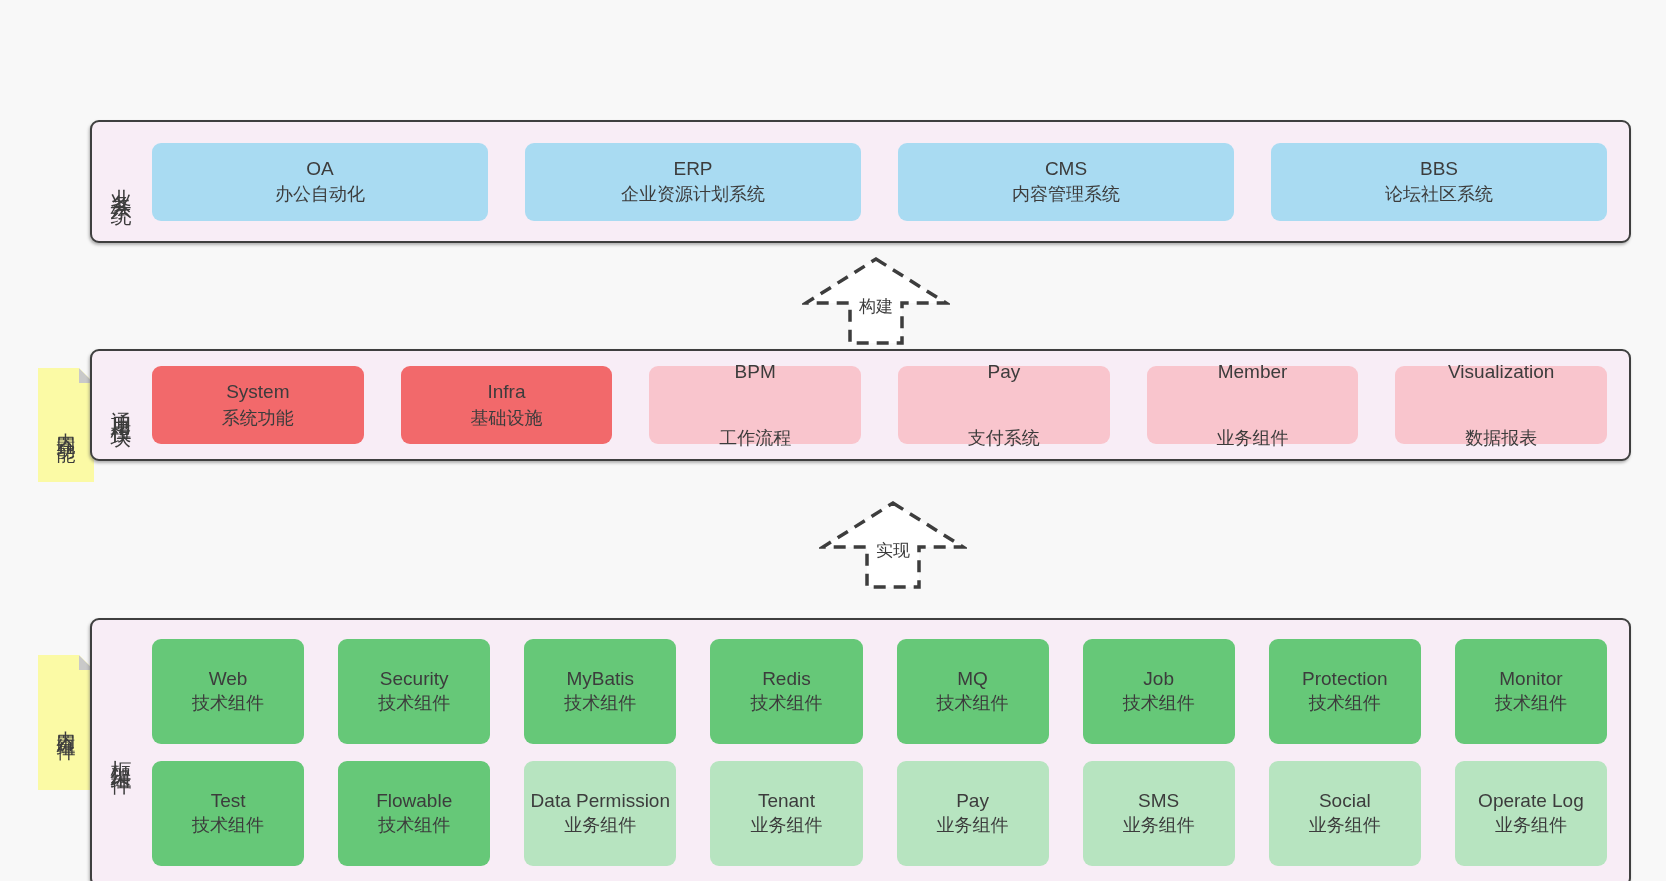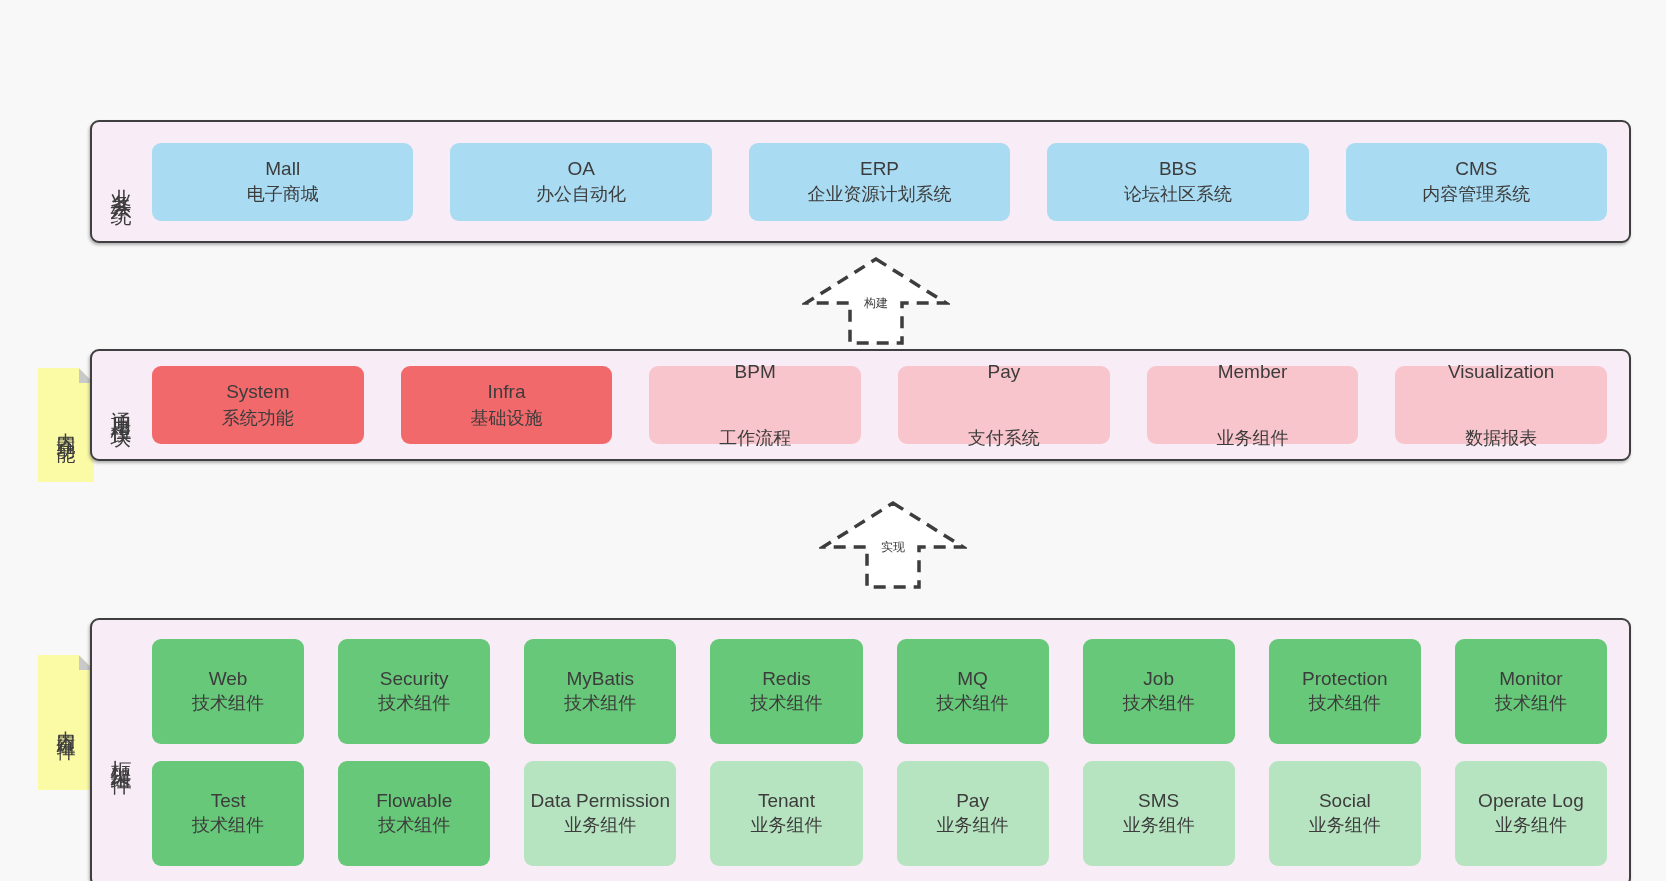--- a/index.html
+++ b/index.html
@@ -73,49 +73,45 @@
   .arrow-2 { left:819px; top:499px; }
   .arrow svg { position:absolute; left:0; top:0; }
   .arrow polygon {
     fill:var(--arrow-fill,#ffffff);
     stroke:var(--arrow-stroke,#3d3d3d);
     stroke-width:3.5; stroke-dasharray:12 8;
   }
   .arrow-label {
     position:absolute; left:50%; top:39px; transform:translateX(-50%);
     background:var(--arrow-fill,#ffffff);
-    font-size:12px; padding:1px 2px; white-space:nowrap;
+    font-size:17px; padding:1px 2px; white-space:nowrap;
     color:var(--text,#3c3c3c);
   }
 </style>
 </head>
 <body>
 
 <div class="layer layer-1">
   <div class="side-label">业务系统</div>
   <div class="boxes">
     <div class="box blue">
-      <div class="box-title">Mall</div>
-      <div class="box-sub">电子商城</div>
-    </div>
-    <div class="box blue">
       <div class="box-title">OA</div>
       <div class="box-sub">办公自动化</div>
     </div>
     <div class="box blue">
       <div class="box-title">ERP</div>
       <div class="box-sub">企业资源计划系统</div>
     </div>
     <div class="box blue">
+      <div class="box-title">CMS</div>
+      <div class="box-sub">内容管理系统</div>
+    </div>
+    <div class="box blue">
       <div class="box-title">BBS</div>
       <div class="box-sub">论坛社区系统</div>
-    </div>
-    <div class="box blue">
-      <div class="box-title">CMS</div>
-      <div class="box-sub">内容管理系统</div>
     </div>
   </div>
 </div>
 
 <div class="arrow arrow-1">
   <svg width="148" height="92" viewBox="0 0 148 92">
     <polygon points="74,4 144,48 100,48 100,88 48,88 48,48 4,48"></polygon>
   </svg>
   <div class="arrow-label">构建</div>
 </div>

